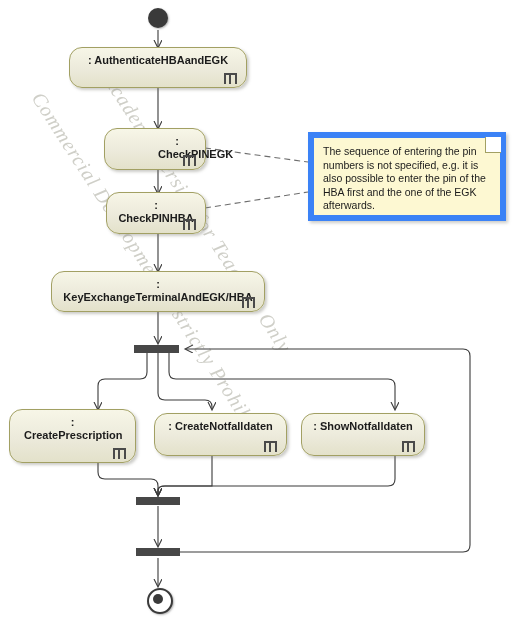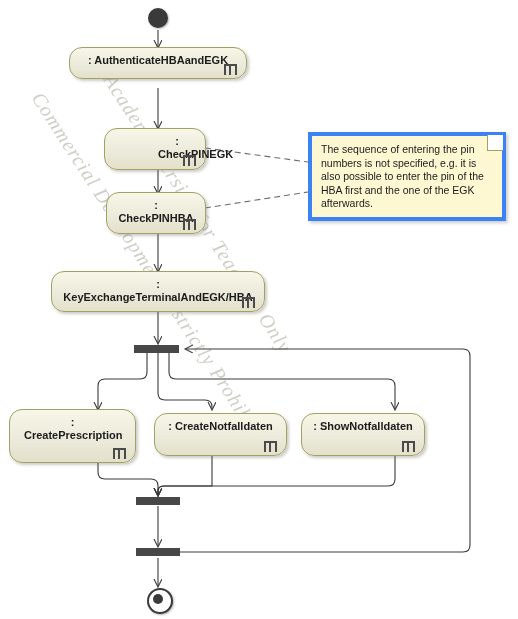--- a/index.html
+++ b/index.html
@@ -39,21 +39,21 @@
   .init{position:absolute;width:20px;height:20px;border-radius:50%;
         background:#3a3a3a;box-shadow:1px 1px 2px rgba(110,110,110,.5);}
   .final{position:absolute;width:22px;height:22px;border-radius:50%;
          border:2px solid #3a3a3a;background:#fff;
          box-shadow:1px 1px 2px rgba(110,110,110,.5);}
   .final::after{content:"";position:absolute;left:4px;top:4px;width:10px;height:10px;
          border-radius:50%;background:#3a3a3a;}
 
   
   .note{position:absolute;box-sizing:border-box;
-        background:#fdf8d2;border:4px solid #3b82f6;
+        background:#fdf8d2;border:6px solid #3b82f6;
         box-shadow:2px 2px 3px rgba(120,120,110,.38);
         font-size:10.5px;line-height:13.5px;color:#1b1b1b;
         padding:7px 8px 6px 9px;}
   .note .fold{position:absolute;right:-1px;top:-1px;width:15px;height:15px;
         background:#fff;border-left:1px solid #a2a063;border-bottom:1px solid #a2a063;}
   .anchor{position:absolute;width:6px;height:6px;border-radius:50%;background:#2a2a2a;}
 </style>
 </head>
 <body>
 
@@ -105,21 +105,21 @@
     <g fill="none" stroke="#6d6d6d" stroke-width="1.1" stroke-dasharray="6,4">
       <path d="M205,148 L308,162"></path>
       <path d="M205,208 L308,192"></path>
     </g>
   </svg>
 
   <span class="anchor" style="left:199px;top:144px;"></span>
 
   <div class="init" style="left:148px;top:8px;"></div>
 
-  <div class="act" style="left:69px;top:47px;width:178px;height:32px;">
+  <div class="act" style="left:69px;top:47px;width:178px;height:41px;">
     <span class="nm">: AuthenticateHBAandEGK</span>
     <span class="rake">
         <i class="h"></i>
         <i class="v1"></i>
         <i class="v2"></i>
         <i class="v3"></i>
       </span>
   </div>
 
   <div class="act" style="left:104px;top:128px;width:102px;height:42px;padding-left:44px;">

